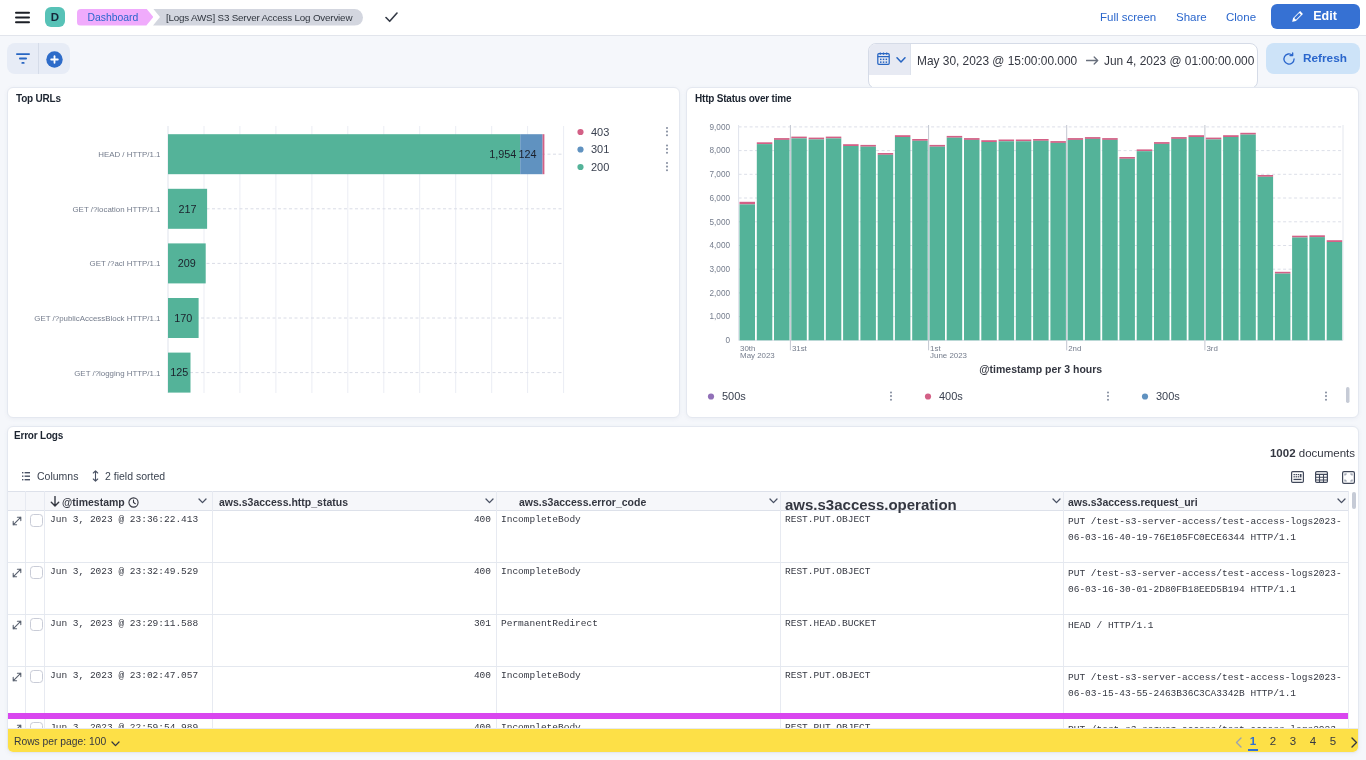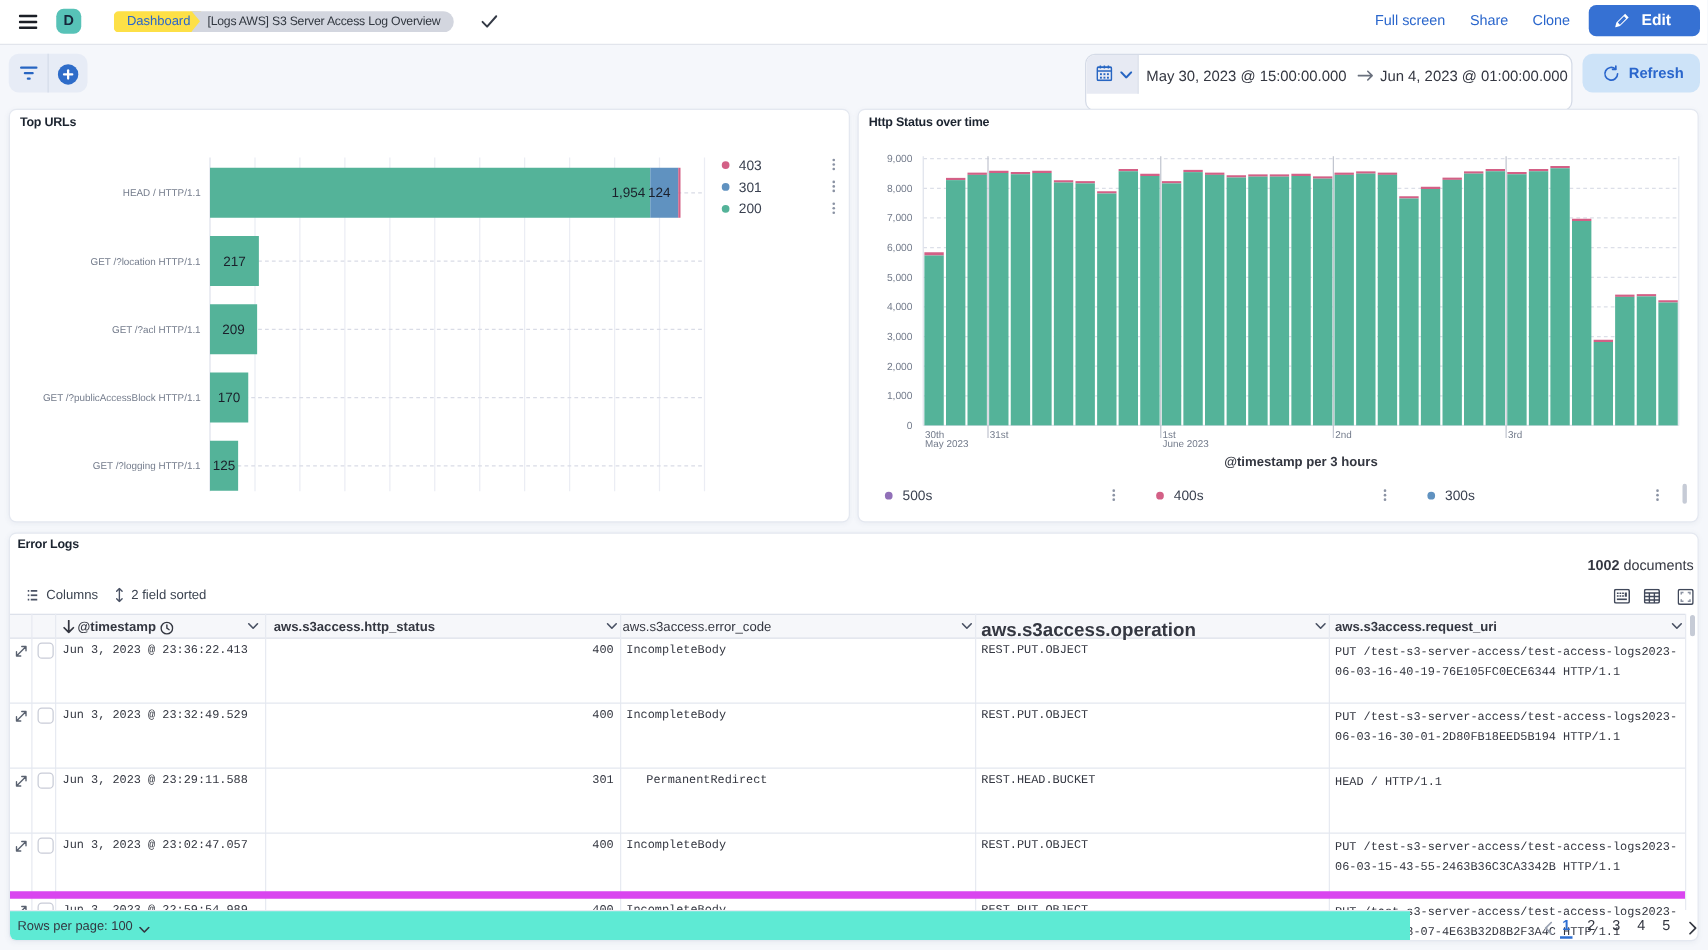--- a/index.html
+++ b/index.html
@@ -10,21 +10,21 @@
 </style></head>
 <body>
 
 <div class="abs" style="left:0;top:0;width:1366px;height:36px;background:#fff;border-bottom:1px solid #e2e5ec;z-index:5">
   <svg class="abs" style="left:15px;top:11px" width="15" height="13" viewBox="0 0 15 13">
     <rect x="0" y="0.8" width="15" height="2" rx="1" fill="#1b1f26"></rect>
     <rect x="0" y="5.5" width="15" height="2" rx="1" fill="#1b1f26"></rect>
     <rect x="0" y="10.2" width="15" height="2" rx="1" fill="#1b1f26"></rect>
   </svg>
   <div class="abs" style="left:45px;top:7px;width:20px;height:20px;border-radius:6px;background:#57c2b7;color:#16263a;font-size:11.5px;font-weight:700;text-align:center;line-height:20px">D</div>
-  <div class="abs" style="left:91px;top:8.5px;height:17px;background:#fde047;border-radius:4px 0 0 4px;clip-path:polygon(0 0,calc(100% - 7px) 0,100% 50%,calc(100% - 7px) 100%,0 100%);padding:0 15px 0 10.5px;font-size:10.4px;color:#2a66cc;line-height:17px;white-space:nowrap">Dashboard</div>
+  <div class="abs" style="left:77px;top:8.5px;height:17px;background:#f0abfc;border-radius:4px 0 0 4px;clip-path:polygon(0 0,calc(100% - 7px) 0,100% 50%,calc(100% - 7px) 100%,0 100%);padding:0 15px 0 10.5px;font-size:10.4px;color:#2a66cc;line-height:17px;white-space:nowrap">Dashboard</div>
   <div class="abs" style="left:153px;top:8.5px;height:17px;background:#d3d6df;border-radius:0 9px 9px 0;clip-path:polygon(0 0,100% 0,100% 100%,0 100%,7px 50%);padding:0 11px 0 13px;font-size:9.8px;letter-spacing:-0.18px;color:#30363f;line-height:17px;white-space:nowrap">[Logs AWS] S3 Server Access Log Overview</div>
   <svg class="abs" style="left:385px;top:12px" width="13" height="11" viewBox="0 0 13 11">
       <path d="M1 5.5 L4.7 9.3 L12 1" fill="none" stroke="#343a46" stroke-width="1.6" stroke-linecap="round" stroke-linejoin="round"></path>
     </svg>
   <div class="abs" style="left:1100px;top:11px;font-size:11.5px;color:#2a66cc">Full screen</div>
   <div class="abs" style="left:1176px;top:11px;font-size:11.5px;color:#2a66cc">Share</div>
   <div class="abs" style="left:1226px;top:11px;font-size:11.5px;color:#2a66cc">Clone</div>
   <div class="abs" style="left:1271px;top:4px;width:89px;height:25px;background:#3671d3;border-radius:6px;color:#fff;font-size:12.5px;font-weight:600;text-align:center;line-height:25px">
     <svg class="abs" style="left:20px;top:6px" width="13" height="13" viewBox="0 0 16 16">
         <path d="M11.2 1.3l3.5 3.5-8.6 8.6-4.1 1.1a.4.4 0 0 1-.5-.5l1.1-4.1 8.6-8.6zm-1.1 2.5L4 9.9l2.1 2.1 6.1-6.1-2.1-2.1z" fill="#fff"></path>
@@ -318,21 +318,21 @@
         <circle cx="6" cy="6" r="5" fill="none" stroke="#343741" stroke-width="1.2"></circle>
         <path d="M6 3.2V6l2 1.4" fill="none" stroke="#343741" stroke-width="1.2" stroke-linecap="round"></path>
       </svg>
       <svg class="abs" style="left:190px;top:6px" width="9" height="6" viewBox="0 0 9 6">
         <path d="M1 1l3.5 3.6L8 1" fill="none" stroke="#4a5264" stroke-width="1.3" stroke-linecap="round" stroke-linejoin="round"></path>
       </svg>
       <div class="abs" style="left:211px;top:4px;font-size:10.5px;font-weight:700;color:#343741">aws.s3access.http_status</div>
       <svg class="abs" style="left:477px;top:6px" width="9" height="6" viewBox="0 0 9 6">
         <path d="M1 1l3.5 3.6L8 1" fill="none" stroke="#4a5264" stroke-width="1.3" stroke-linecap="round" stroke-linejoin="round"></path>
       </svg>
-      <div class="abs" style="left:490px;top:4px;font-size:10.5px;font-weight:400;color:#343741">aws.s3access.error_code</div>
+      <div class="abs" style="left:511px;top:4px;font-size:10.5px;font-weight:700;color:#343741">aws.s3access.error_code</div>
       <svg class="abs" style="left:761px;top:6px" width="9" height="6" viewBox="0 0 9 6">
         <path d="M1 1l3.5 3.6L8 1" fill="none" stroke="#4a5264" stroke-width="1.3" stroke-linecap="round" stroke-linejoin="round"></path>
       </svg>
       <div class="abs" style="left:777px;top:4px;font-size:15px;font-weight:700;color:#343741">aws.s3access.operation</div>
       <svg class="abs" style="left:1044px;top:6px" width="9" height="6" viewBox="0 0 9 6">
         <path d="M1 1l3.5 3.6L8 1" fill="none" stroke="#4a5264" stroke-width="1.3" stroke-linecap="round" stroke-linejoin="round"></path>
       </svg>
       <div class="abs" style="left:1060px;top:4px;font-size:10.5px;font-weight:700;color:#343741">aws.s3access.request_uri</div>
       <svg class="abs" style="left:1329px;top:6px" width="9" height="6" viewBox="0 0 9 6">
         <path d="M1 1l3.5 3.6L8 1" fill="none" stroke="#4a5264" stroke-width="1.3" stroke-linecap="round" stroke-linejoin="round"></path>
@@ -368,21 +368,21 @@
     <div class="mono abs" style="left:777px;top:3.5px">REST.PUT.OBJECT</div>
     <div class="mono abs" style="left:1060px;top:3.5px;width:285px;line-height:16px">PUT /test-s3-server-access/test-access-logs2023-<br>06-03-16-30-01-2D80FB18EED5B194 HTTP/1.1</div>
   </div>
   <div class="abs" style="left:0;top:187.5px;width:1340px;height:52px;border-bottom:1px solid #e4e8ef">
     <svg class="abs" style="left:3.5px;top:5px" width="10" height="10" viewBox="0 0 10 10">
         <path d="M1.2 8.8 8.8 1.2M8.8 1.2H5.4M8.8 1.2v3.4M1.2 8.8h3.4M1.2 8.8V5.4" fill="none" stroke="#5a6270" stroke-width="1.1" stroke-linecap="round" stroke-linejoin="round"></path>
       </svg>
     <div class="abs" style="left:21.5px;top:3px;width:13px;height:13px;border:1px solid #c9ccd7;border-radius:3.5px;background:#fff"></div>
     <div class="mono abs" style="left:42px;top:3.5px">Jun 3, 2023 @ 23:29:11.588</div>
     <div class="mono abs" style="left:204px;top:3.5px;width:279px;text-align:right">301</div>
-    <div class="mono abs" style="left:509px;top:3.5px">PermanentRedirect</div>
+    <div class="mono abs" style="left:493px;top:3.5px">PermanentRedirect</div>
     <div class="mono abs" style="left:777px;top:3.5px">REST.HEAD.BUCKET</div>
     <div class="mono abs" style="left:1060px;top:3.5px;width:285px;line-height:16px">HEAD / HTTP/1.1<br></div>
   </div>
   <div class="abs" style="left:0;top:239.5px;width:1340px;height:52px;border-bottom:6px solid #d946ef">
     <svg class="abs" style="left:3.5px;top:5px" width="10" height="10" viewBox="0 0 10 10">
         <path d="M1.2 8.8 8.8 1.2M8.8 1.2H5.4M8.8 1.2v3.4M1.2 8.8h3.4M1.2 8.8V5.4" fill="none" stroke="#5a6270" stroke-width="1.1" stroke-linecap="round" stroke-linejoin="round"></path>
       </svg>
     <div class="abs" style="left:21.5px;top:3px;width:13px;height:13px;border:1px solid #c9ccd7;border-radius:3.5px;background:#fff"></div>
     <div class="mono abs" style="left:42px;top:3.5px">Jun 3, 2023 @ 23:02:47.057</div>
     <div class="mono abs" style="left:204px;top:3.5px;width:279px;text-align:right">400</div>
@@ -397,21 +397,21 @@
     <div class="abs" style="left:21.5px;top:3px;width:13px;height:13px;border:1px solid #c9ccd7;border-radius:3.5px;background:#fff"></div>
     <div class="mono abs" style="left:42px;top:3.5px">Jun 3, 2023 @ 22:59:54.989</div>
     <div class="mono abs" style="left:204px;top:3.5px;width:279px;text-align:right">400</div>
     <div class="mono abs" style="left:493px;top:3.5px">IncompleteBody</div>
     <div class="mono abs" style="left:777px;top:3.5px">REST.PUT.OBJECT</div>
     <div class="mono abs" style="left:1060px;top:3.5px;width:285px;line-height:16px">PUT /test-s3-server-access/test-access-logs2023-<br>06-03-15-38-07-4E63B32D8B2F3A4C HTTP/1.1</div>
   </div>
 
   <div class="abs" style="left:1344px;top:65px;width:4px;height:17px;border-radius:2px;background:#c6cbd6"></div>
 
-  <div class="abs" style="left:0;top:301px;width:1120px;height:26px;background:#5eead4;border-top:1px solid #e7eaf1;z-index:3">
+  <div class="abs" style="left:0;top:301px;width:1350px;height:26px;background:#fde047;border-top:1px solid #e7eaf1;z-index:3">
     <div class="abs" style="left:6px;top:7px;font-size:10.3px;color:#343741">Rows per page: 100</div>
     <svg class="abs" style="left:103px;top:11.5px" width="9" height="6" viewBox="0 0 9 6">
         <path d="M1 1l3.5 3.6L8 1" fill="none" stroke="#343741" stroke-width="1.3" stroke-linecap="round" stroke-linejoin="round"></path>
       </svg>
     <svg class="abs" style="left:1227px;top:8px" width="7" height="11" viewBox="0 0 7 11">
         <path d="M6 1 1.5 5.5 6 10" fill="none" stroke="#9aa2b2" stroke-width="1.4" stroke-linecap="round" stroke-linejoin="round"></path>
       </svg>
     <div class="abs" style="left:1240px;top:6px;width:10px;font-size:11.5px;color:#2e6fd2;font-weight:600;text-align:center;border-bottom:2px solid #2e6fd2;padding-bottom:2px">1</div>
     <div class="abs" style="left:1260px;top:6px;width:10px;font-size:11.5px;color:#343741;text-align:center">2</div>
     <div class="abs" style="left:1280px;top:6px;width:10px;font-size:11.5px;color:#343741;text-align:center">3</div>

